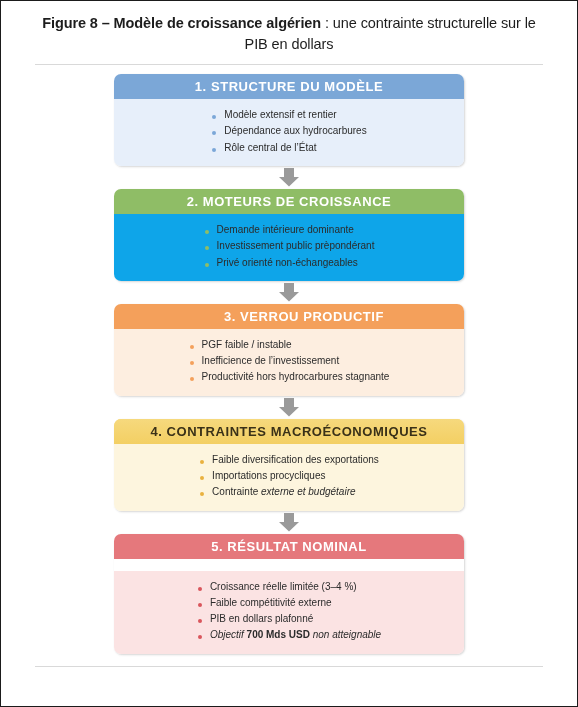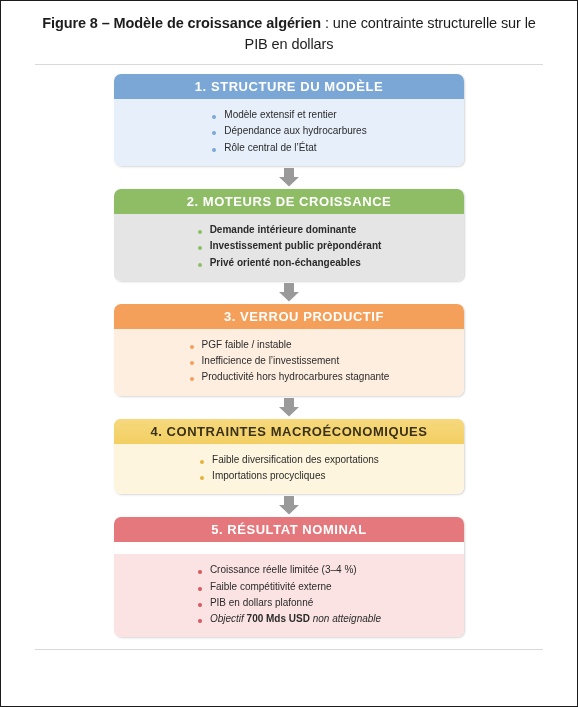--- a/index.html
+++ b/index.html
@@ -94,21 +94,21 @@
   }
   .bullet-list li em { font-style: italic; }
   .bullet-list li b  { font-weight: bold; font-style: normal; }
 
   
   .box-blue   .box-head { background: #7ba7d7; }
   .box-blue   .box-body { background: #e7effa; }
   .box-blue   .bullet-list li::before { background: #7ba7d7; }
 
   .box-green  .box-head { background: #8fbd66; }
-  .box-green  .box-body { background: #e5e5e5; font-weight: bold; }
+  .box-green  .box-body { background: #0ea5e9; }
   .box-green  .bullet-list li::before { background: #8fbd66; }
 
   .box-orange .box-head { background: #f4a05b; padding-left: 36px; }
   .box-orange .box-body { background: #fdeee0; }
   .box-orange .bullet-list li::before { background: #f4a05b; }
 
   .box-yellow .box-head { background: #f5d573; background-image: linear-gradient(#f6d97d,#f3cf63); }
   .box-yellow .box-head { color: #3a3118; }
   .box-yellow .box-body { background: #fdf5de; }
   .box-yellow .bullet-list li::before { background: #e9b13f; }
@@ -180,21 +180,21 @@
         </div>
       </div>
       <div class="flow-arrow">
         <svg class="arrow-glyph" viewBox="0 0 22 19">
           <polygon points="6,0 16,0 16,9 21,9 11,18.5 1,9 6,9" fill="#9a9a9a"></polygon>
         </svg>
       </div>
       <div class="flow-box box-yellow">
         <div class="box-head">4. CONTRAINTES MACROÉCONOMIQUES</div>
         <div class="box-body">
-          <div class="box-body-inner"><ul class="bullet-list"><li><span>Faible diversification des exportations</span></li><li><span>Importations procycliques</span></li></ul></div>
+          <div class="box-body-inner"><ul class="bullet-list"><li><span>Faible diversification des exportations</span></li><li><span>Importations procycliques</span></li><li><span>Contrainte </span><em>externe et budgétaire</em></li></ul></div>
         </div>
       </div>
       <div class="flow-arrow">
         <svg class="arrow-glyph" viewBox="0 0 22 19">
           <polygon points="6,0 16,0 16,9 21,9 11,18.5 1,9 6,9" fill="#9a9a9a"></polygon>
         </svg>
       </div>
       <div class="flow-box box-red">
         <div class="box-head">5. RÉSULTAT NOMINAL</div>
         <div class="box-body">

